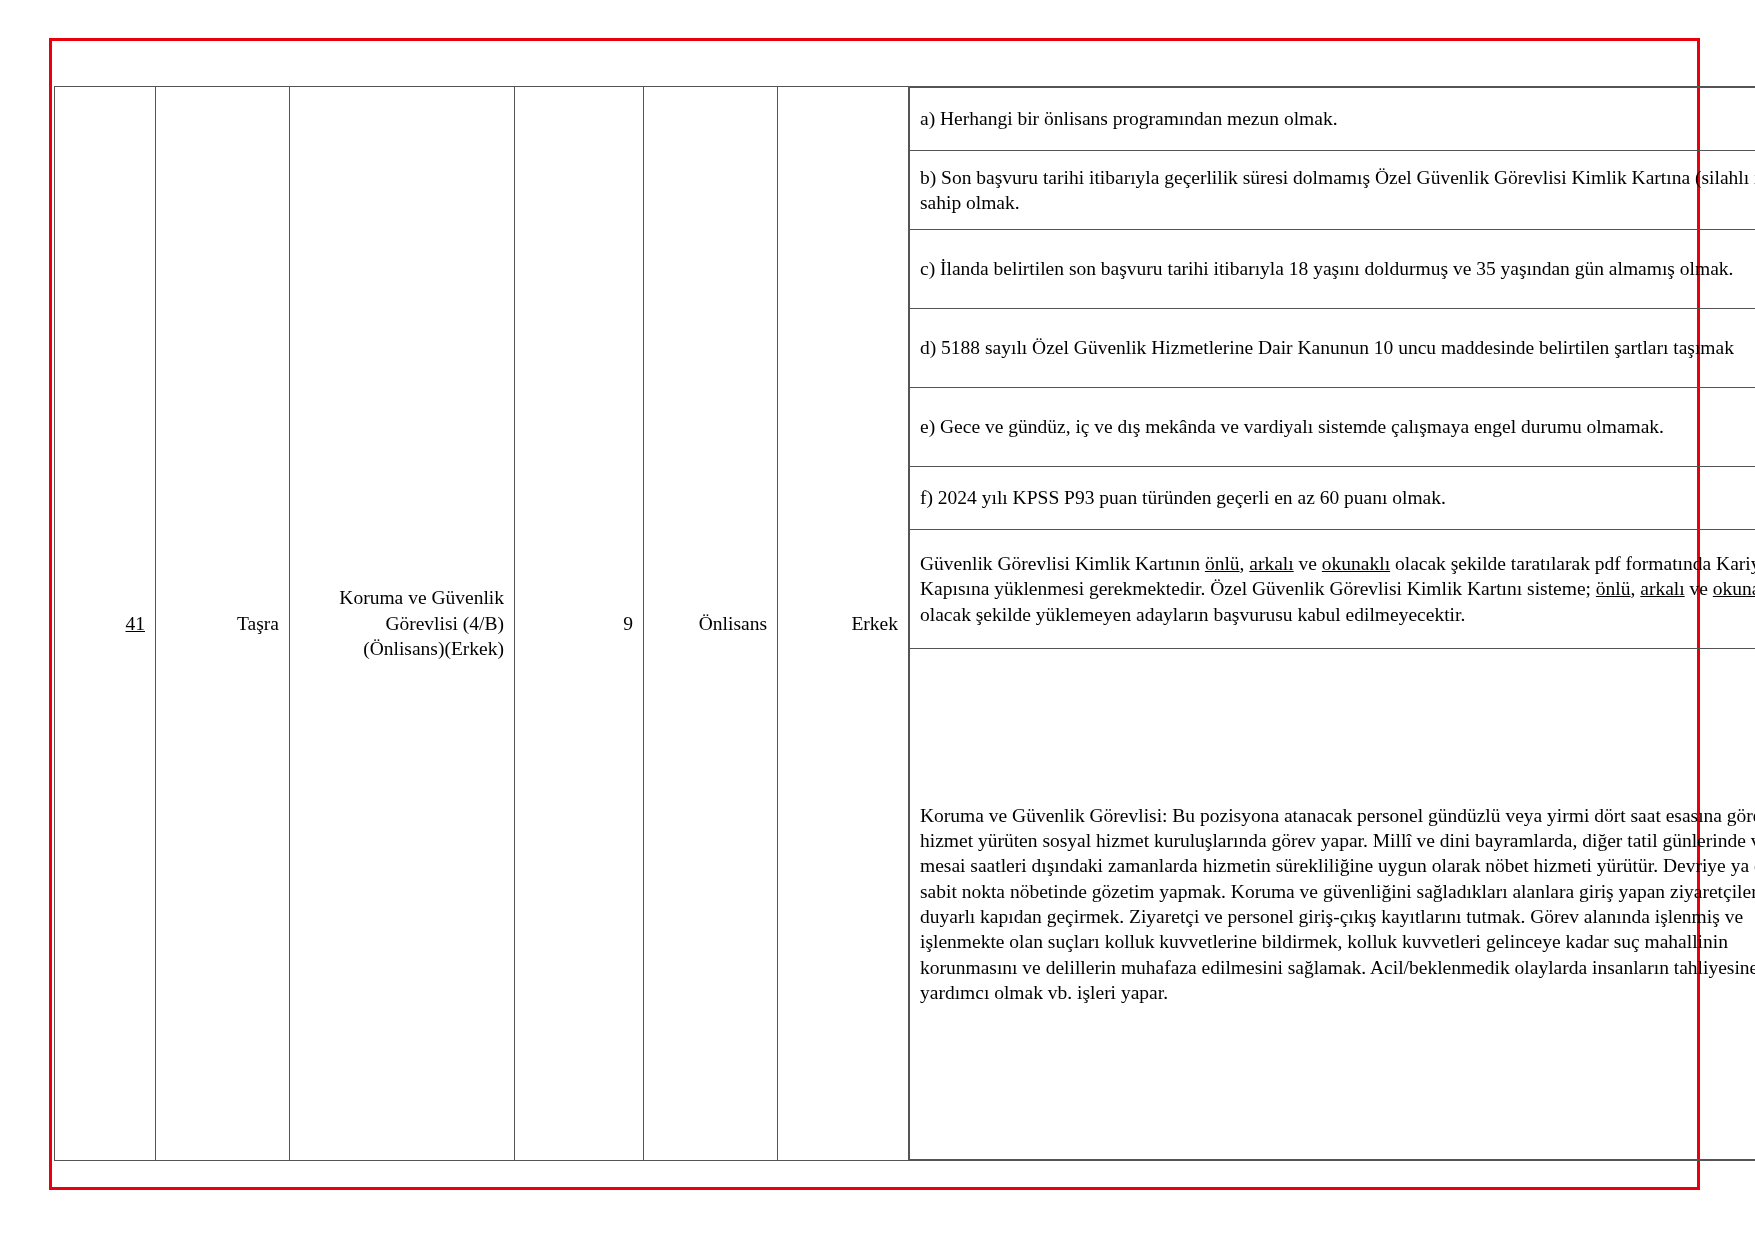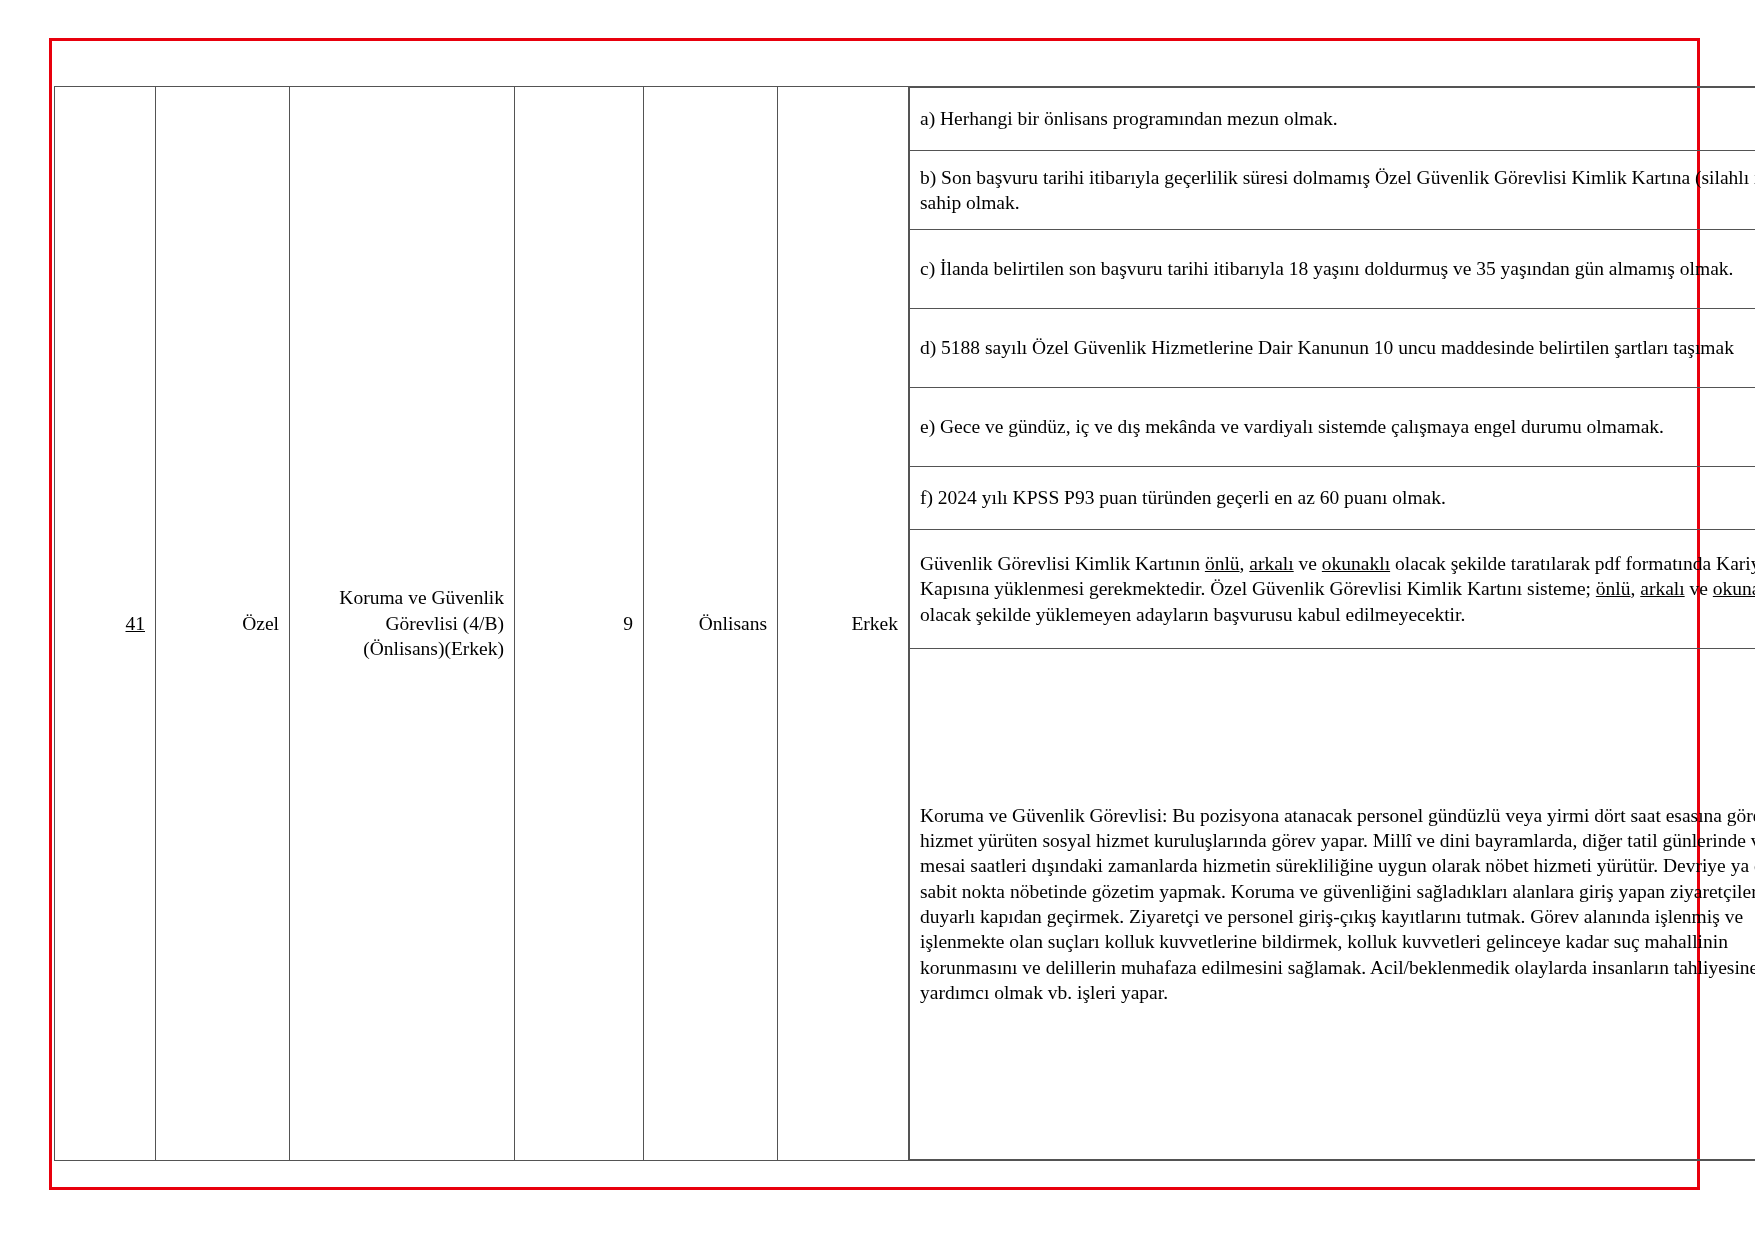--- a/index.html
+++ b/index.html
@@ -105,21 +105,21 @@
 <body>
 
 <div id="page-frame">
 
   <table id="main-table">
     <tbody>
       <tr>
 
         <td class="c-no centercell" rowspan="1">41</td>
 
-        <td class="c-unit centercell">Özel</td>
+        <td class="c-unit centercell">Taşra</td>
 
         <td class="c-pos centercell">
           <span>Koruma ve Güvenlik</span><br>
           <span>Görevlisi (4/B)</span><br>
           <span>(Önlisans)(Erkek)</span>
         </td>
 
         <td class="c-count centercell">9</td>
 
         <td class="c-edu centercell">Önlisans</td>

